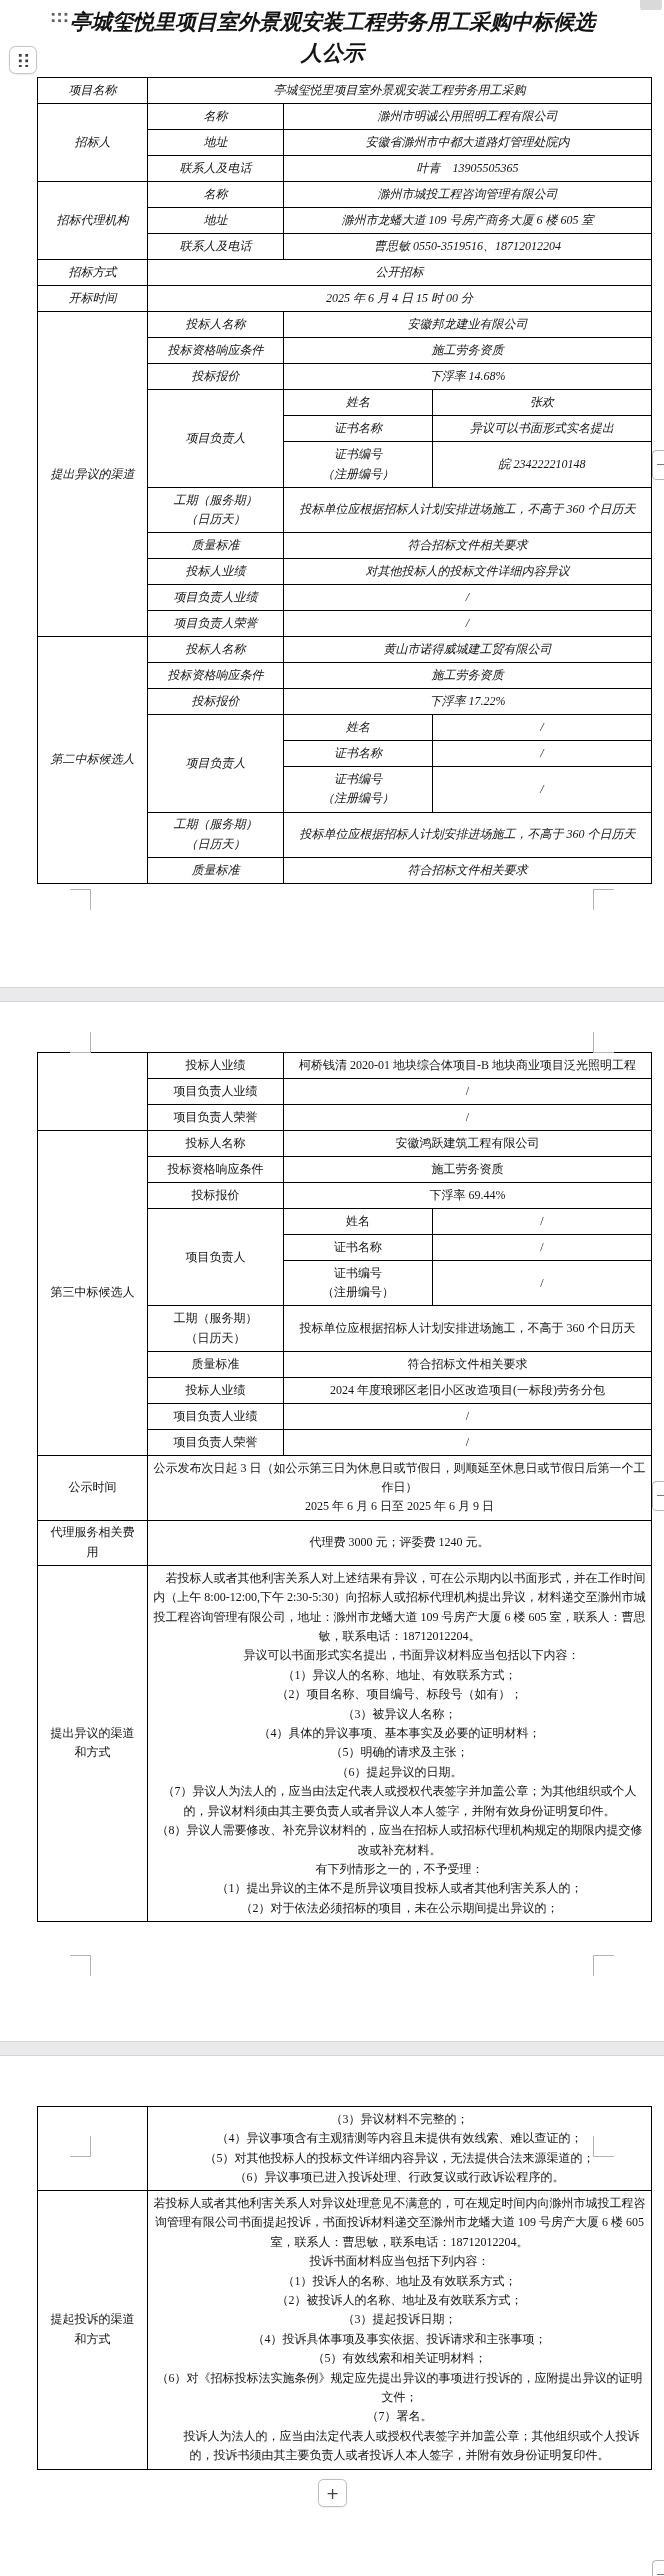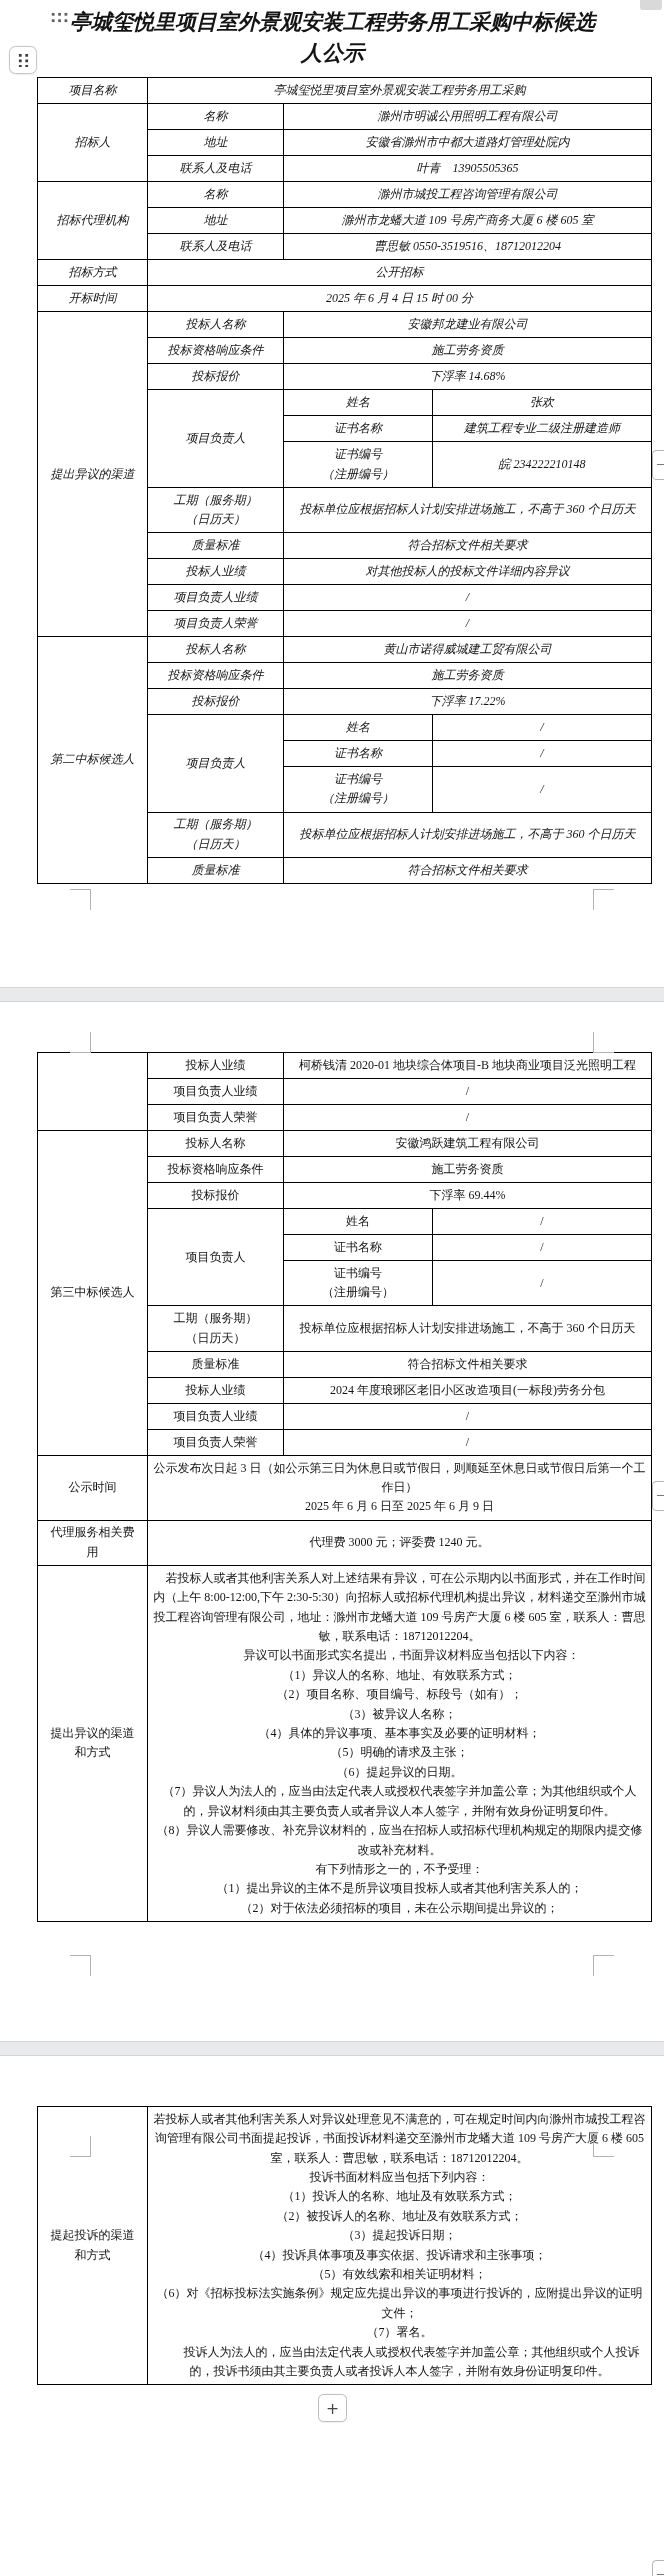--- a/index.html
+++ b/index.html
@@ -205,21 +205,21 @@
       <td>投标报价</td>
       <td colspan="2">下浮率 14.68%</td>
     </tr>
     <tr>
       <td rowspan="3">项目负责人</td>
       <td>姓名</td>
       <td>张欢</td>
     </tr>
     <tr>
       <td>证书名称</td>
-      <td>建筑工程专业二级注册建造师</td>
+      <td>异议可以书面形式实名提出</td>
     </tr>
     <tr>
       <td class="pre">证书编号
 （注册编号）</td>
       <td>皖 234222210148</td>
     </tr>
     <tr>
       <td class="pre">工期（服务期）
 （日历天）</td>
       <td colspan="2" class="left">投标单位应根据招标人计划安排进场施工，不高于 360 个日历天</td>
@@ -409,20 +409,27 @@
   <div class="mark tr pos-tr"></div>
 
   <table class="doc" style="margin-top:50px">
     <colgroup>
         <col style="width:110px">
         <col style="width:136px">
         <col style="width:149px">
         <col style="width:219px">
       </colgroup>
     <tbody>
+        <tr>
+      <td></td>
+      <td colspan="3" class="long">（3）异议材料不完整的；
+（4）异议事项含有主观猜测等内容且未提供有效线索、难以查证的；
+（5）对其他投标人的投标文件详细内容异议，无法提供合法来源渠道的；
+（6）异议事项已进入投诉处理、行政复议或行政诉讼程序的。</td>
+    </tr>
     <tr>
       <td class="pre">提起投诉的渠道
 和方式</td>
       <td colspan="3" class="long">若投标人或者其他利害关系人对异议处理意见不满意的，可在规定时间内向滁州市城投工程咨询管理有限公司书面提起投诉，书面投诉材料递交至滁州市龙蟠大道 109 号房产大厦 6 楼 605 室，联系人：曹思敏，联系电话：18712012204。
 投诉书面材料应当包括下列内容：
 （1）投诉人的名称、地址及有效联系方式；
 （2）被投诉人的名称、地址及有效联系方式；
 （3）提起投诉日期；
 （4）投诉具体事项及事实依据、投诉请求和主张事项；
 （5）有效线索和相关证明材料；

